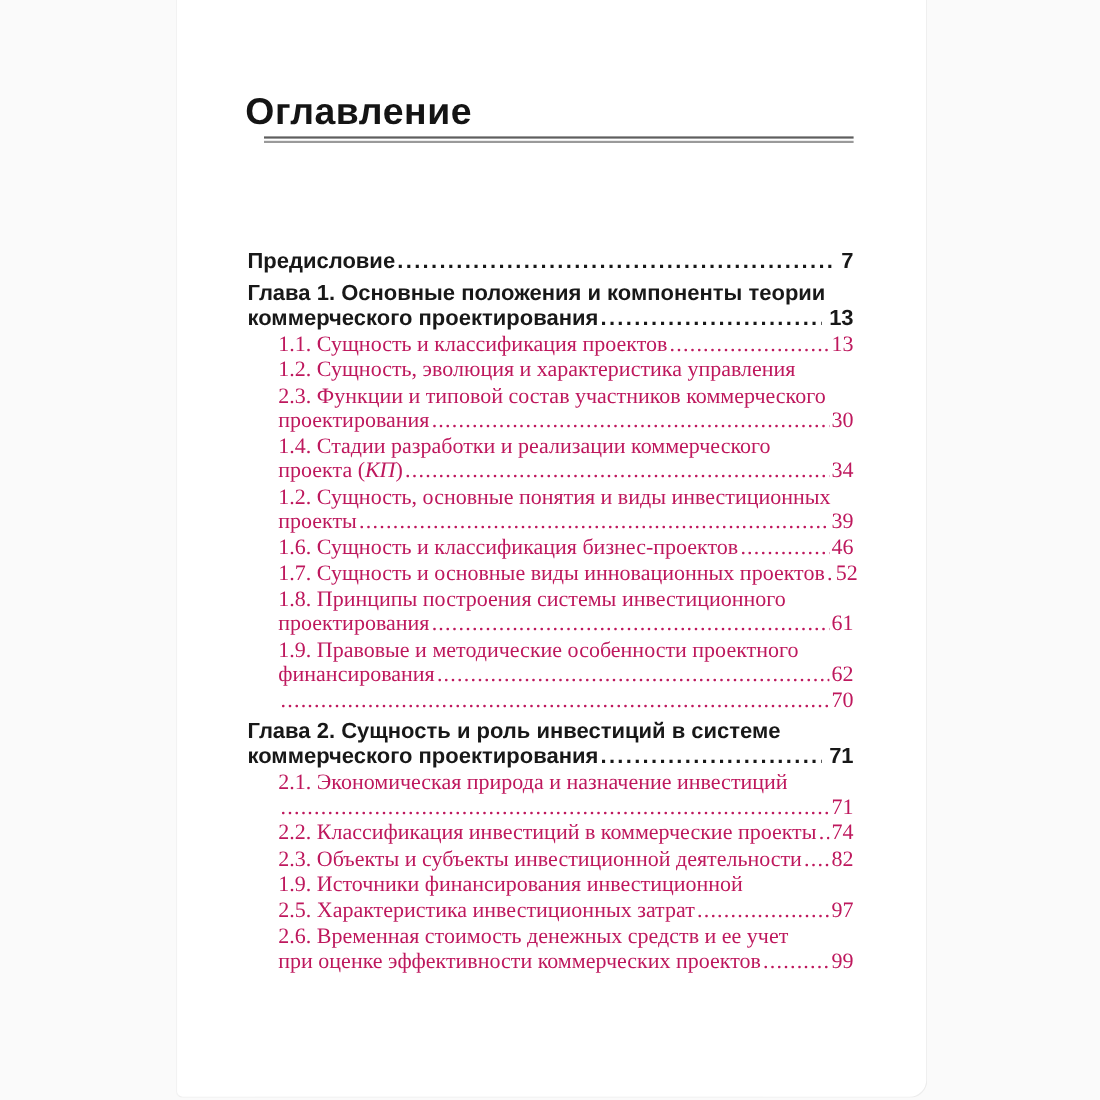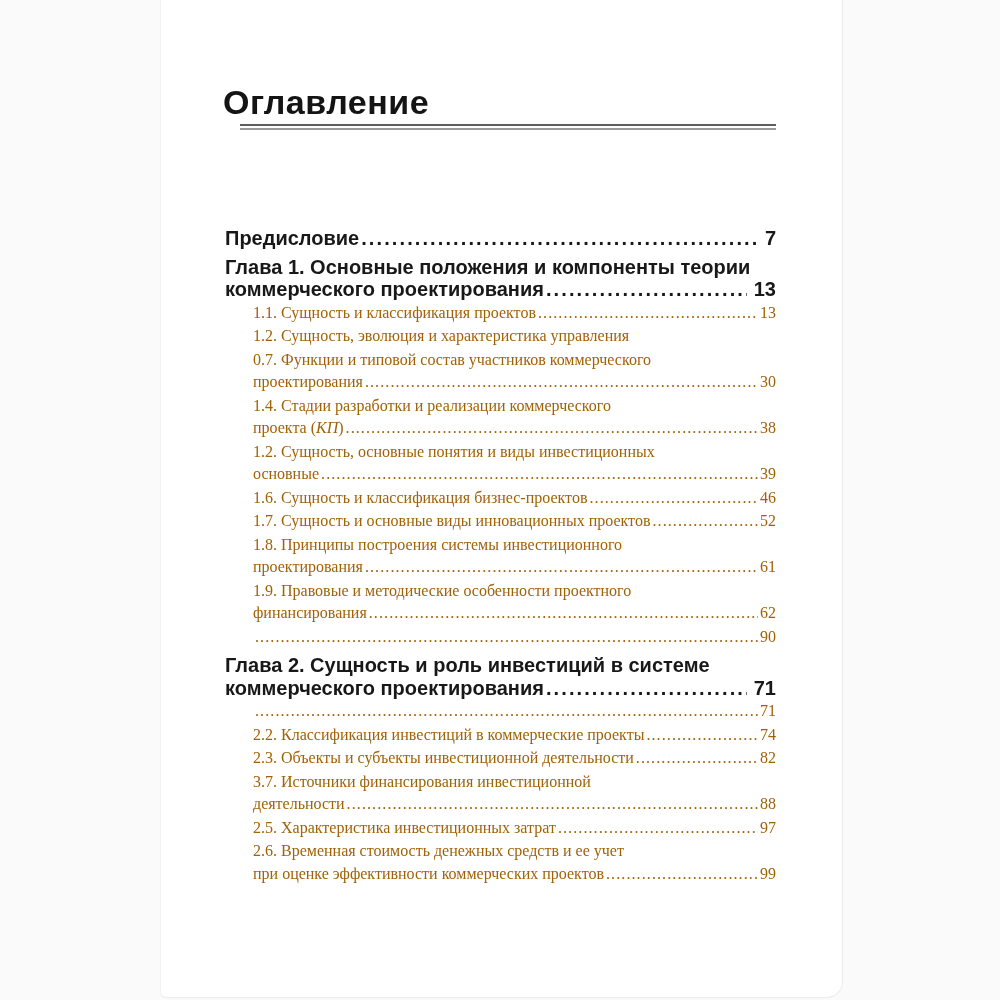--- a/index.html
+++ b/index.html
@@ -61,23 +61,23 @@
     margin-top: 6px;
     font-family: "Liberation Sans", sans-serif;
     font-weight: 700;
     font-size: 20px;
     line-height: 22.5px;
     color: #181818;
   }
   .entry.chapter:first-child { margin-top: 0; }
   .entry.item {
     font-family: "Liberation Serif", serif;
-    font-size: 16px;
+    font-size: 20px;
     line-height: 22.5px;
-    color: #a16207;
+    color: #be185d;
     padding-left: 28px;
   }
   .line {
     display: flex;
     align-items: flex-start;
     white-space: nowrap;
   }
   .text { flex: 0 0 auto; }
   .leader {
     flex: 1 1 auto;
@@ -131,44 +131,44 @@
         <span class="page-num">13</span>
       </div>
     </div>
     <div class="entry item">
       <div class="line">
         <span class="text">1.2. Сущность, эволюция и характеристика управления</span>
       </div>
     </div>
     <div class="entry item">
       <div class="line">
-        <span class="text">0.7. Функции и типовой состав участников коммерческого</span>
+        <span class="text">2.3. Функции и типовой состав участников коммерческого</span>
       </div>
       <div class="line">
         <span class="text">проектирования</span>
         <span class="leader"></span>
         <span class="page-num">30</span>
       </div>
     </div>
     <div class="entry item">
       <div class="line">
         <span class="text">1.4. Стадии разработки и реализации коммерческого</span>
       </div>
       <div class="line">
         <span class="text"><span>проекта (</span><span class="it">КП</span><span>)</span></span>
         <span class="leader"></span>
-        <span class="page-num">38</span>
+        <span class="page-num">34</span>
       </div>
     </div>
     <div class="entry item">
       <div class="line">
         <span class="text">1.2. Сущность, основные понятия и виды инвестиционных</span>
       </div>
       <div class="line">
-        <span class="text">основные</span>
+        <span class="text">проекты</span>
         <span class="leader"></span>
         <span class="page-num">39</span>
       </div>
     </div>
     <div class="entry item">
       <div class="line">
         <span class="text">1.6. Сущность и классификация бизнес-проектов</span>
         <span class="leader"></span>
         <span class="page-num">46</span>
       </div>
@@ -196,61 +196,59 @@
       </div>
       <div class="line">
         <span class="text">финансирования</span>
         <span class="leader"></span>
         <span class="page-num">62</span>
       </div>
     </div>
     <div class="entry item">
       <div class="line">
         <span class="leader"></span>
-        <span class="page-num">90</span>
+        <span class="page-num">70</span>
       </div>
     </div>
     <div class="entry chapter">
       <div class="line">
         <span class="text">Глава 2. Сущность и роль инвестиций в системе</span>
       </div>
       <div class="line">
         <span class="text">коммерческого проектирования</span>
         <span class="leader"></span>
         <span class="page-num">71</span>
       </div>
     </div>
     <div class="entry item">
       <div class="line">
+        <span class="text">2.1. Экономическая природа и назначение инвестиций</span>
+      </div>
+      <div class="line">
         <span class="leader"></span>
         <span class="page-num">71</span>
       </div>
     </div>
     <div class="entry item">
       <div class="line">
         <span class="text">2.2. Классификация инвестиций в коммерческие проекты</span>
         <span class="leader"></span>
         <span class="page-num">74</span>
       </div>
     </div>
     <div class="entry item">
       <div class="line">
         <span class="text">2.3. Объекты и субъекты инвестиционной деятельности</span>
         <span class="leader"></span>
         <span class="page-num">82</span>
       </div>
     </div>
     <div class="entry item">
       <div class="line">
-        <span class="text">3.7. Источники финансирования инвестиционной</span>
-      </div>
-      <div class="line">
-        <span class="text">деятельности</span>
-        <span class="leader"></span>
-        <span class="page-num">88</span>
+        <span class="text">1.9. Источники финансирования инвестиционной</span>
       </div>
     </div>
     <div class="entry item">
       <div class="line">
         <span class="text">2.5. Характеристика инвестиционных затрат</span>
         <span class="leader"></span>
         <span class="page-num">97</span>
       </div>
     </div>
     <div class="entry item">

